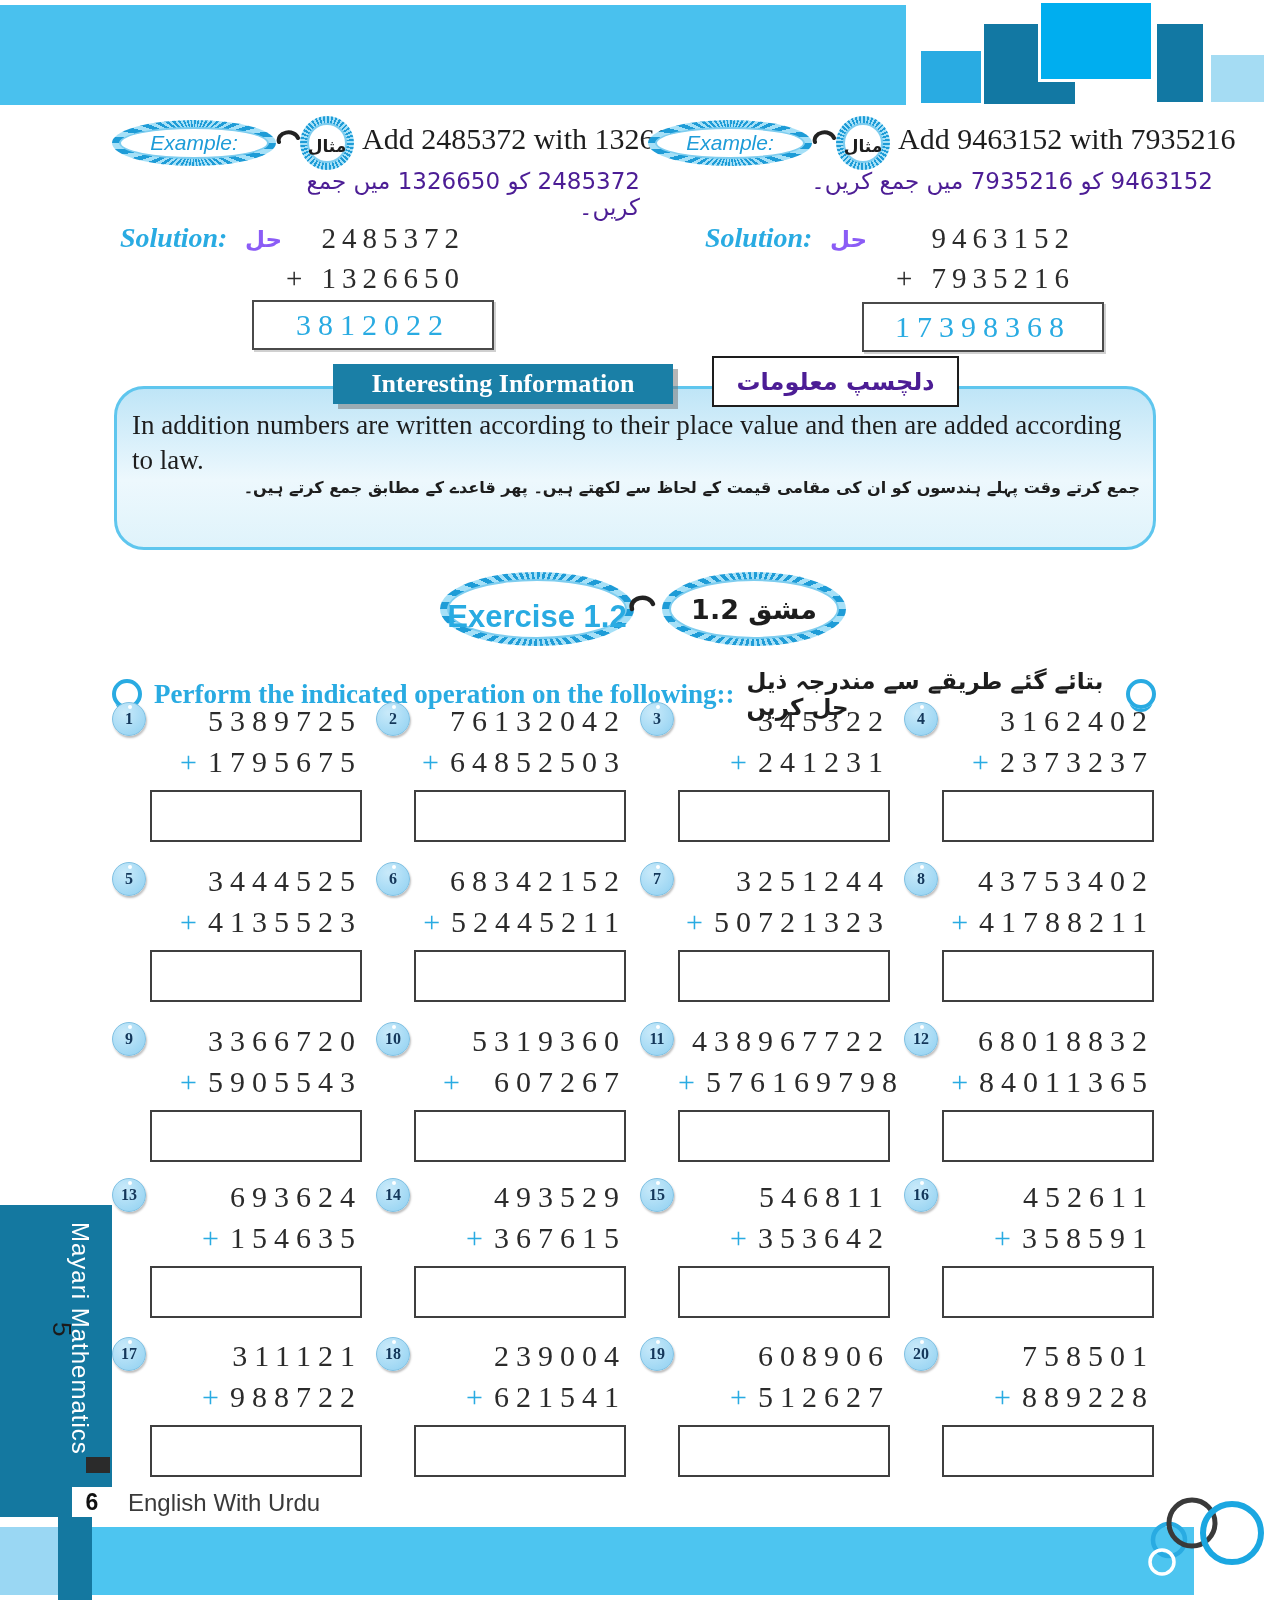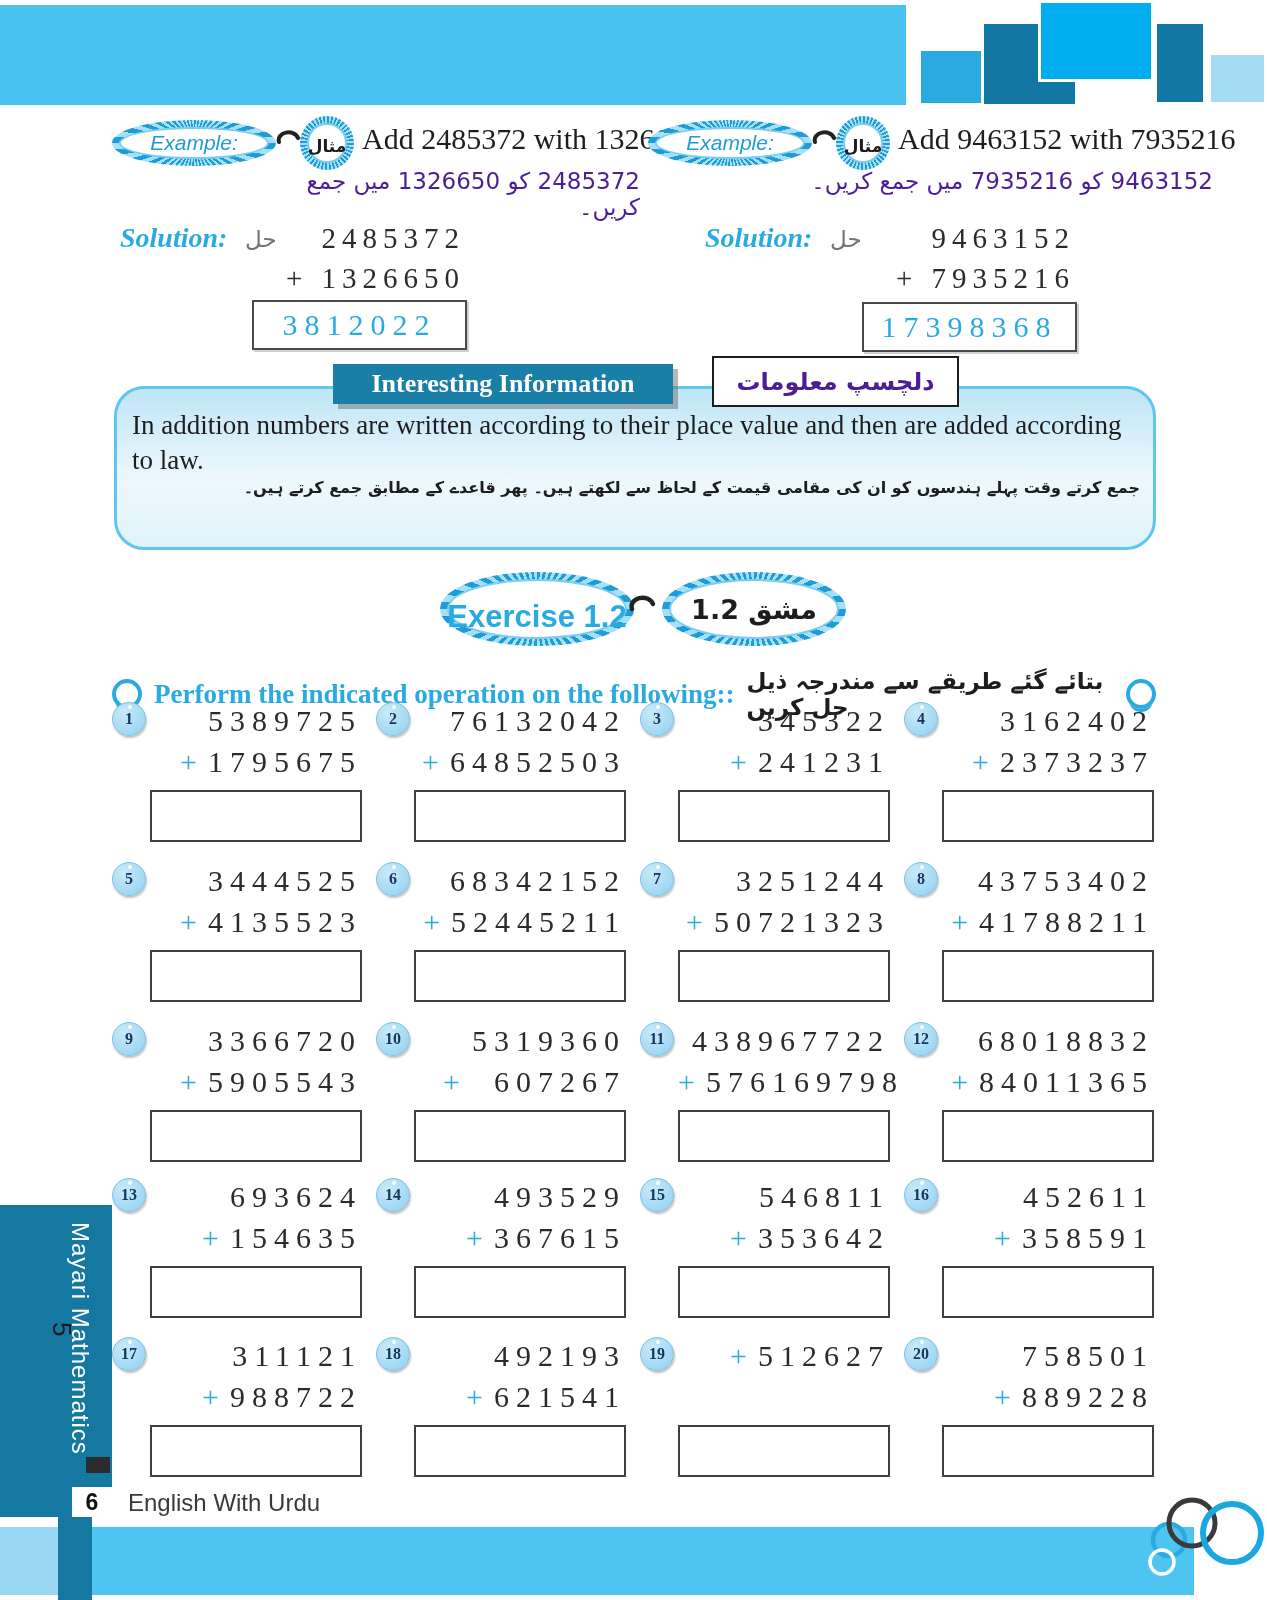--- a/index.html
+++ b/index.html
@@ -31,23 +31,23 @@
   .exercise-burst>span{font-family:"Liberation Sans",sans-serif;font-weight:bold;
          font-size:31px;color:#29ABE2;margin-top:16px;}
   .mashq-burst{width:184px;height:74px;}
   .mashq-burst>span{font-family:"DejaVu Sans",sans-serif;font-weight:bold;font-size:27px;color:#1d1d1d;}
 
   
   .add-line{font-size:30px;color:#1d1d1d;white-space:nowrap;}
   .urdu{font-family:"DejaVu Sans",sans-serif;direction:rtl;unicode-bidi:isolate;}
   .ex-urdu{font-size:23px;color:#4c1d95;text-align:right;}
   .sol-label{font-size:28px;font-weight:bold;font-style:italic;color:#29ABE2;white-space:nowrap;}
-  .hal{font-family:"DejaVu Sans",sans-serif;font-size:23px;font-weight:normal;color:#737373;}
+  .hal{font-family:"DejaVu Sans",sans-serif;font-size:23px;font-weight:bold;color:#8b5cf6;}
   .sol-nums{width:200px;text-align:right;font-size:29px;letter-spacing:6px;color:#2b2b2b;line-height:40px;}
-  .sol-box{box-sizing:border-box;width:215px;height:50px;border:2px solid #4a4a4a;
+  .sol-box{box-sizing:border-box;width:242px;height:50px;border:2px solid #4a4a4a;
            background:#fff;display:flex;align-items:center;justify-content:center;
            box-shadow:2px 2px 0 rgba(120,120,120,.35);}
   .sol-box span{font-size:30px;letter-spacing:7px;color:#29ABE2;}
 
   
   .info-panel{left:114px;top:386px;width:1042px;height:164px;box-sizing:border-box;
        border:3px solid #5FC6EE;border-radius:30px;
        background:linear-gradient(180deg,#BFE5F7 0%,#EDF8FD 58%,#DFF3FB 100%);}
   .info-title{left:333px;top:364px;width:340px;height:40px;background:#1A7FA6;
        display:flex;align-items:center;justify-content:center;
@@ -313,28 +313,29 @@
       <div class="pbadge">17</div>
       <div class="pnums">
         <div>311121</div>
         <div><span class="pplus">+</span><span class="pspacer" style="width: 4px;"></span><span>988722</span></div>
       </div>
       <div class="pbox"></div>
     </div>
     <div class="pcell" style="left: 376px; top: 1335px;">
       <div class="pbadge">18</div>
       <div class="pnums">
-        <div>492193</div>
+        <div>239004</div>
         <div><span class="pplus">+</span><span class="pspacer" style="width: 4px;"></span><span>621541</span></div>
       </div>
       <div class="pbox"></div>
     </div>
     <div class="pcell" style="left: 640px; top: 1335px;">
       <div class="pbadge">19</div>
       <div class="pnums">
+        <div>608906</div>
         <div><span class="pplus">+</span><span class="pspacer" style="width: 4px;"></span><span>512627</span></div>
       </div>
       <div class="pbox"></div>
     </div>
     <div class="pcell" style="left: 904px; top: 1335px;">
       <div class="pbadge">20</div>
       <div class="pnums">
         <div>758501</div>
         <div><span class="pplus">+</span><span class="pspacer" style="width: 4px;"></span><span>889228</span></div>
       </div>

